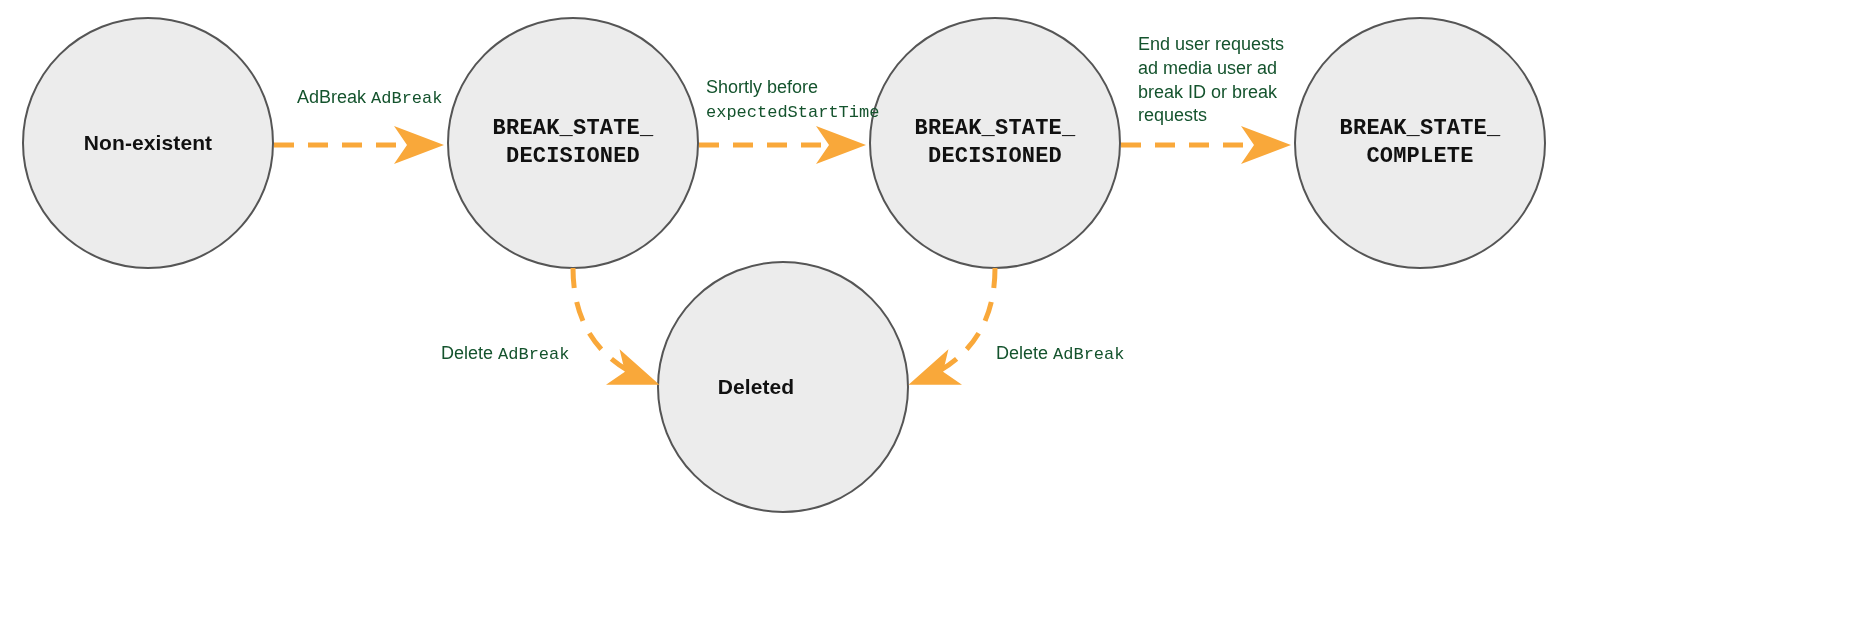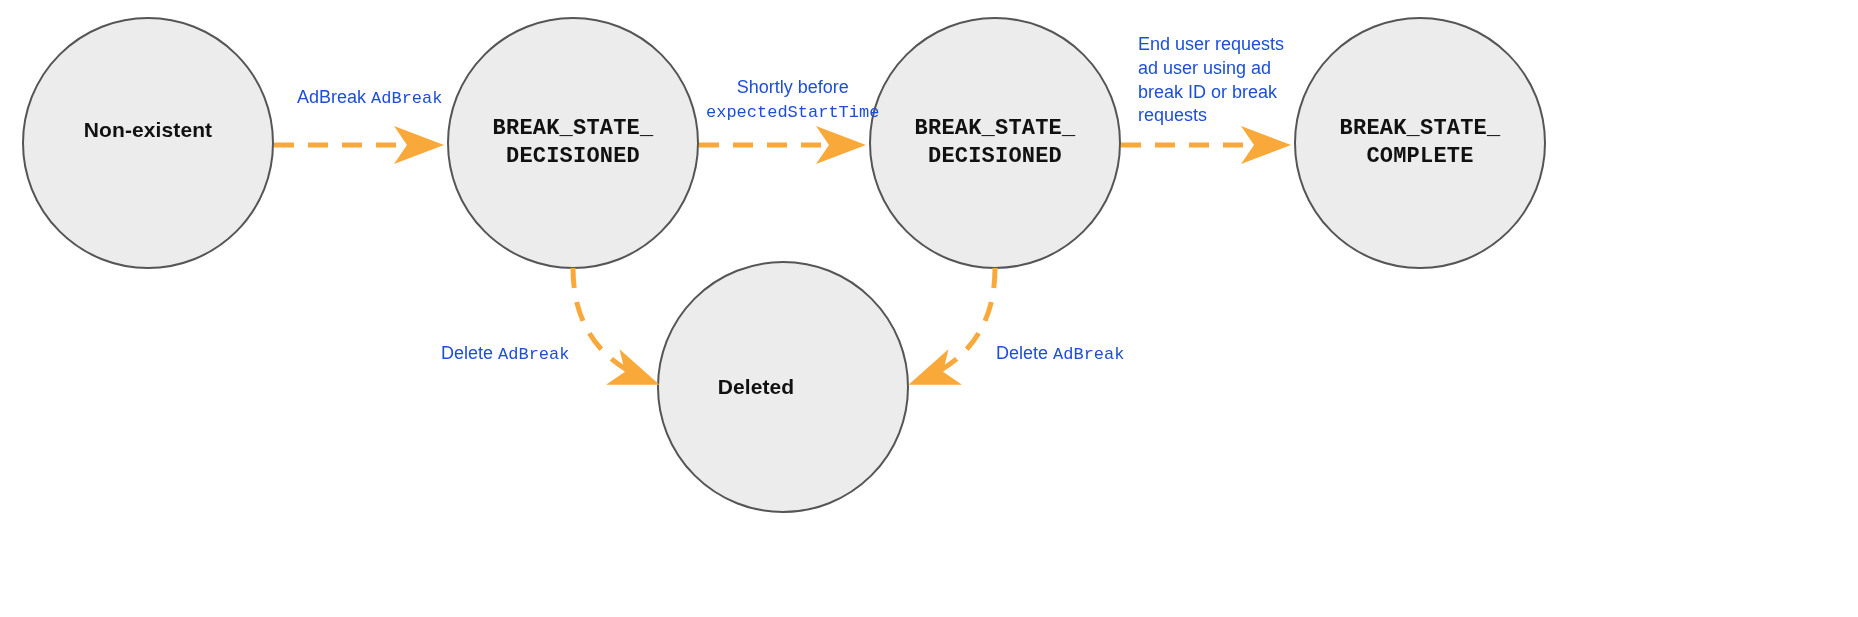--- a/index.html
+++ b/index.html
@@ -45,21 +45,21 @@
     font-size: 21px;
     letter-spacing: .1px;
   }
   .node-label.mono {
     font-family: "Liberation Mono", monospace;
     font-size: 22px;
     letter-spacing: .2px;
   }
   .edge-label {
     position: absolute;
-    color: #1d4ed8;
+    color: #14532d;
     font-size: 18px;
     line-height: 1.32;
     white-space: nowrap;
     font-family: "Liberation Sans", sans-serif;
   }
   .edge-label .mono-run {
     font-family: "Liberation Mono", monospace;
     font-size: 17px;
   }
   .edge-label.multiline {
@@ -95,38 +95,38 @@
 
       <path d="M 1121 145 L 1283 145" fill="none" stroke="#f9a83a" stroke-width="5" stroke-dasharray="20,14" marker-end="url(#arrowhead)"></path>
 
       <path d="M 573 268 C 573 330, 605 364, 652 382" fill="none" stroke="#f9a83a" stroke-width="5" stroke-dasharray="20,14" marker-end="url(#arrowhead)"></path>
 
       <path d="M 995 268 C 995 330, 963 364, 916 382" fill="none" stroke="#f9a83a" stroke-width="5" stroke-dasharray="20,14" marker-end="url(#arrowhead)"></path>
     </g>
   </svg>
 
   <div id="node-labels">
-      <div class="node-label sans" style="left: 148px; top: 130px;"><div>Non-existent</div></div>
+      <div class="node-label sans" style="left: 148px; top: 143px;"><div>Non-existent</div></div>
       <div class="node-label mono" style="left: 573px; top: 143px;"><div>BREAK_STATE_</div><div>DECISIONED</div></div>
       <div class="node-label mono" style="left: 995px; top: 143px;"><div>BREAK_STATE_</div><div>DECISIONED</div></div>
       <div class="node-label mono" style="left: 1420px; top: 143px;"><div>BREAK_STATE_</div><div>COMPLETE</div></div>
       <div class="node-label sans" style="left: 756px; top: 387px;"><div>Deleted</div></div>
     </div>
 
   <div id="edge-labels">
       <div class="edge-label" style="left: 297px; top: 86px;">
         <span class="ln"><span>AdBreak </span><span class="mono-run">AdBreak</span></span>
       </div>
-      <div class="edge-label" style="left: 706px; top: 76px; text-align: center;">
+      <div class="edge-label" style="left: 706px; top: 76px;">
         <span class="ln"><span>Shortly before</span></span>
         <span class="ln"><span class="mono-run">expectedStartTime</span></span>
       </div>
       <div class="edge-label multiline" style="left: 1138px; top: 33px;">
         <span class="ln"><span>End user requests</span></span>
-        <span class="ln"><span>ad user using ad</span></span>
+        <span class="ln"><span>ad media user ad</span></span>
         <span class="ln"><span>break ID or break</span></span>
         <span class="ln"><span>requests</span></span>
       </div>
       <div class="edge-label" style="left: 441px; top: 342px;">
         <span class="ln"><span>Delete </span><span class="mono-run">AdBreak</span></span>
       </div>
       <div class="edge-label" style="left: 996px; top: 342px;">
         <span class="ln"><span>Delete </span><span class="mono-run">AdBreak</span></span>
       </div>
     </div>

